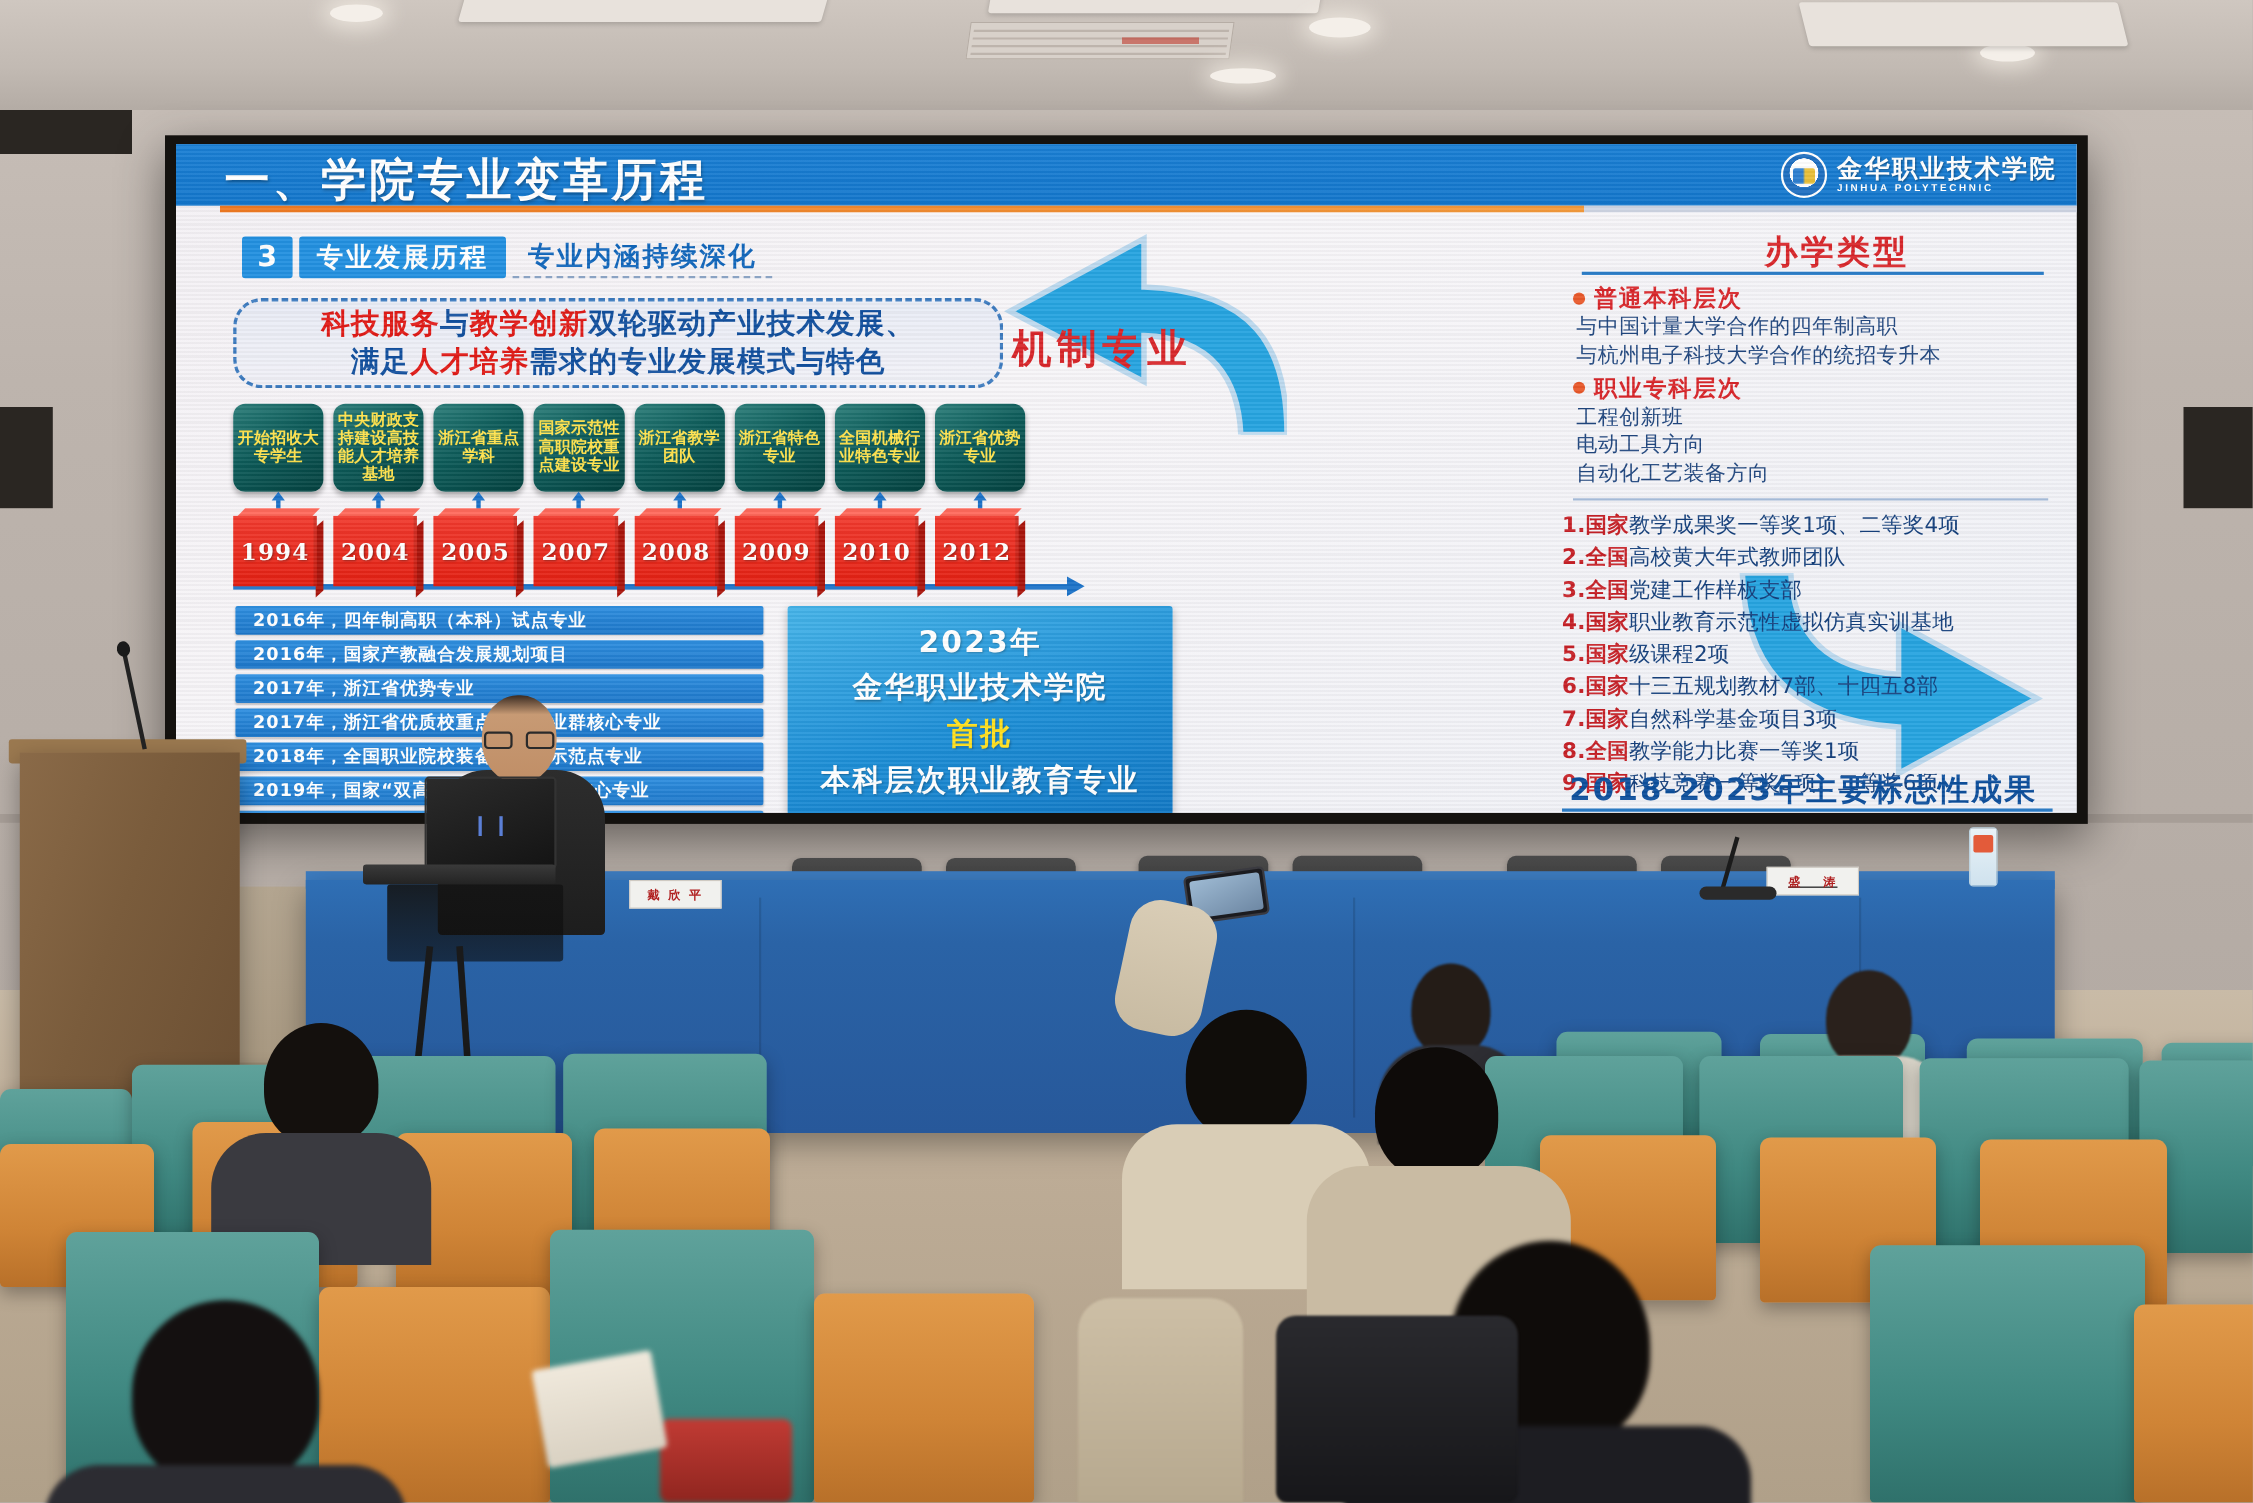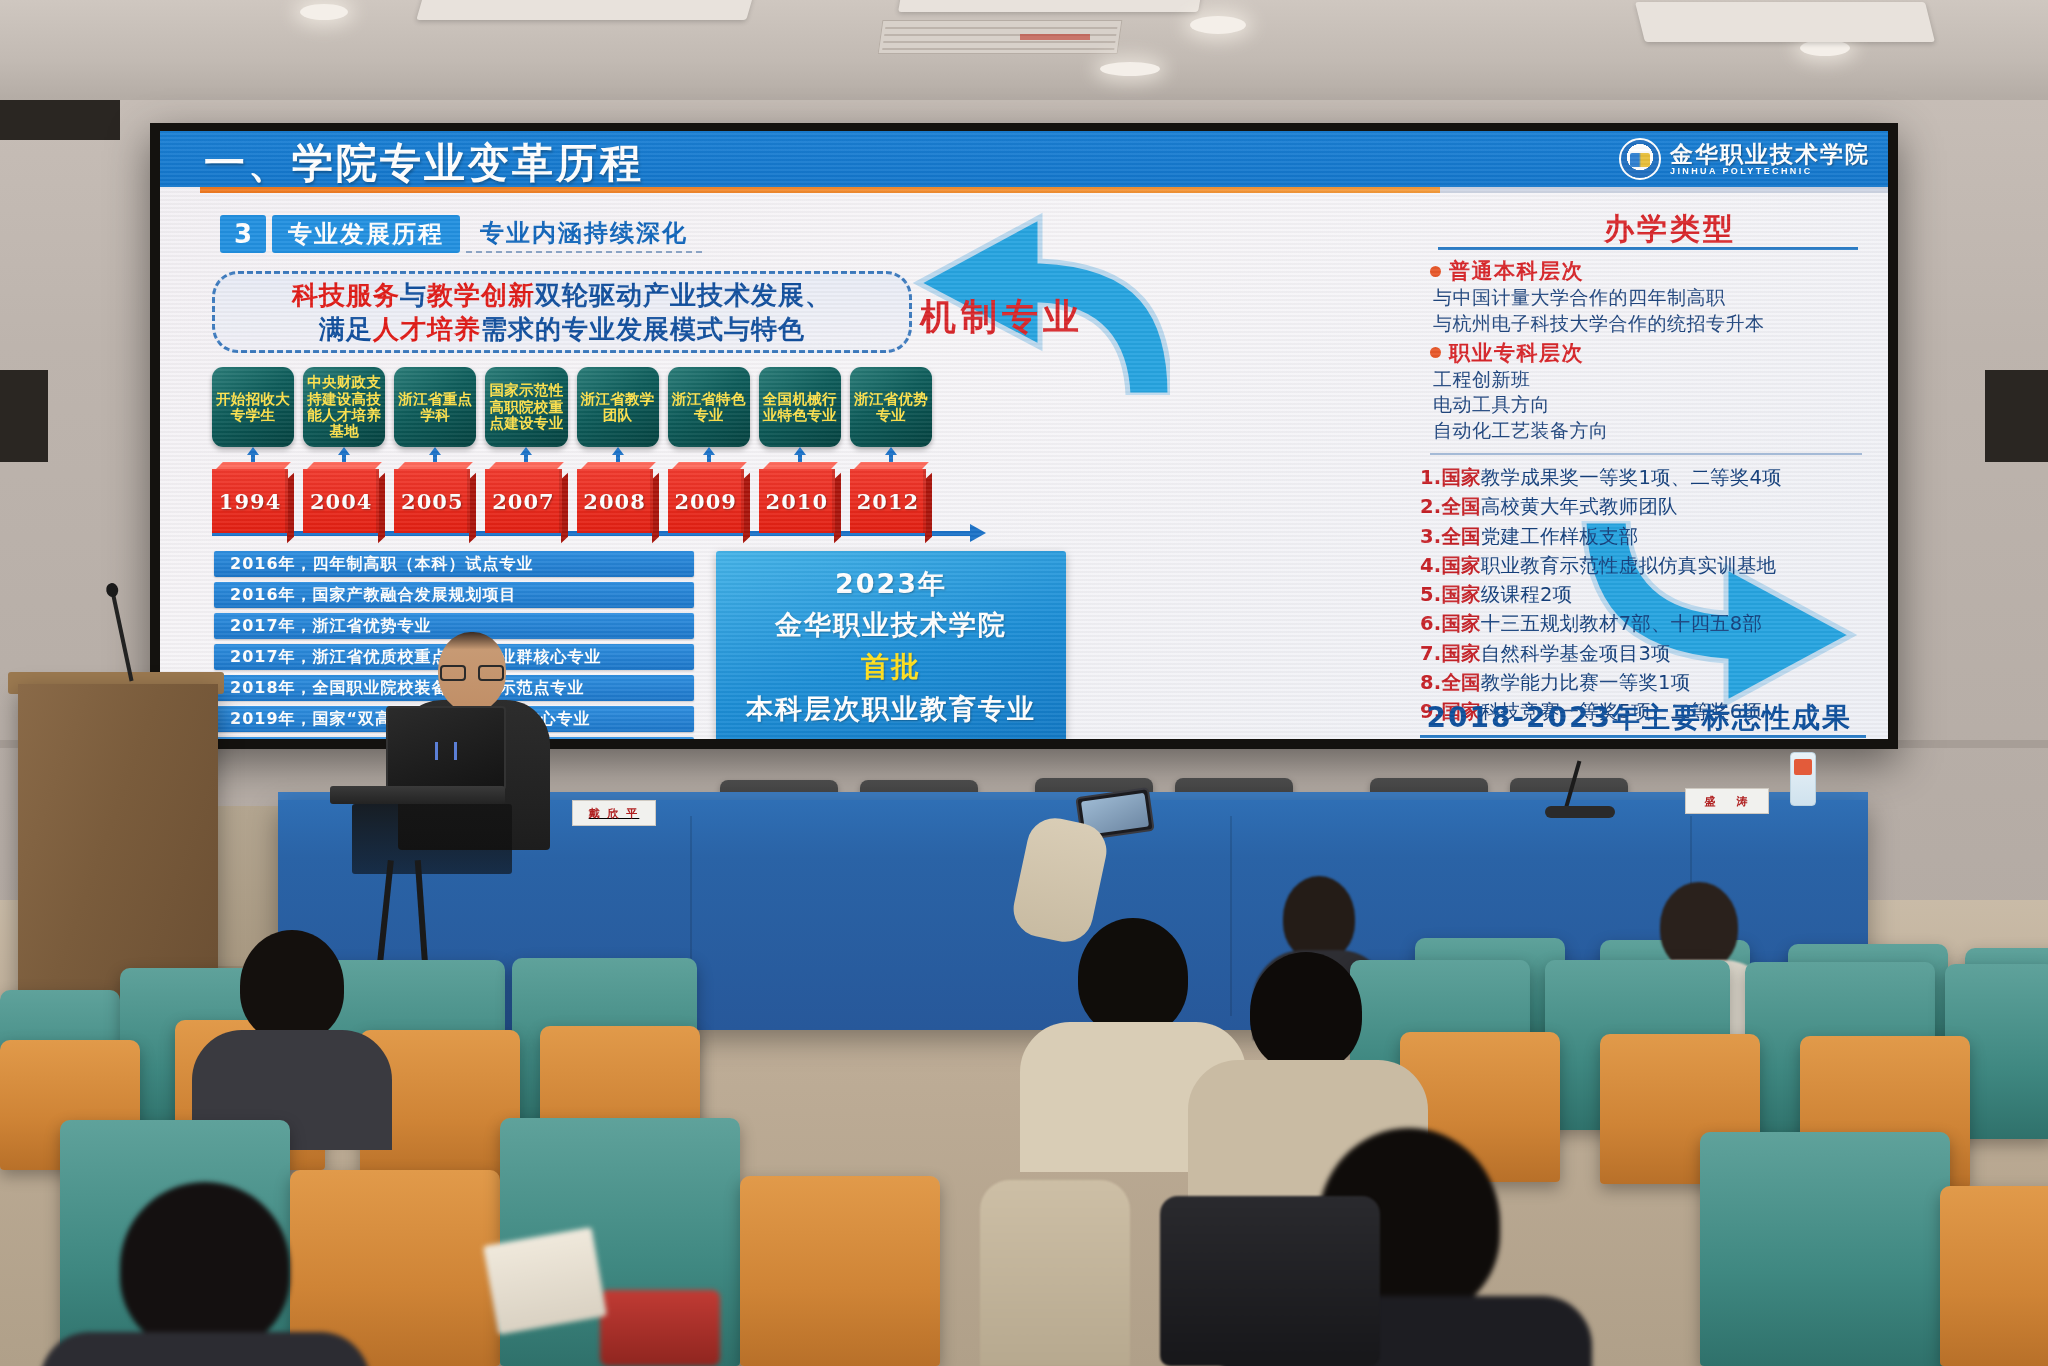--- a/index.html
+++ b/index.html
@@ -514,24 +514,24 @@
   <div class="chair-back" style="left:1175px;top:778px;"></div>
   <div class="chair-back" style="left:1370px;top:778px;"></div>
   <div class="chair-back" style="left:1510px;top:778px;"></div>
 
   <div class="table-top"></div>
   <div class="table"></div>
   <div class="table-fold" style="left:690px;"></div>
   <div class="table-fold" style="left:1230px;"></div>
   <div class="table-fold" style="left:1690px;"></div>
 
-  <div class="nameplate" style="left:572px;top:800px;text-decoration:underline;">
+  <div class="nameplate" style="left:572px;top:800px;">
     <span>戴 欣 平</span>
   </div>
-  <div class="nameplate" style="left:1685px;top:788px;">
+  <div class="nameplate" style="left:1606px;top:788px;text-decoration:underline;">
     <span>盛 　涛</span>
   </div>
 
   <div style="position:absolute;left:1570px;top:760px;width:4px;height:54px;background:#1b1b1b;transform:rotate(16deg);"></div>
   <div style="position:absolute;left:1545px;top:806px;width:70px;height:12px;border-radius:6px;background:#2a2a2a;"></div>
   <div class="water" style="left:1790px;top:752px;"></div>
 
   <div class="podium-top"></div>
   <div class="podium"></div>
   <div class="mic"></div>

